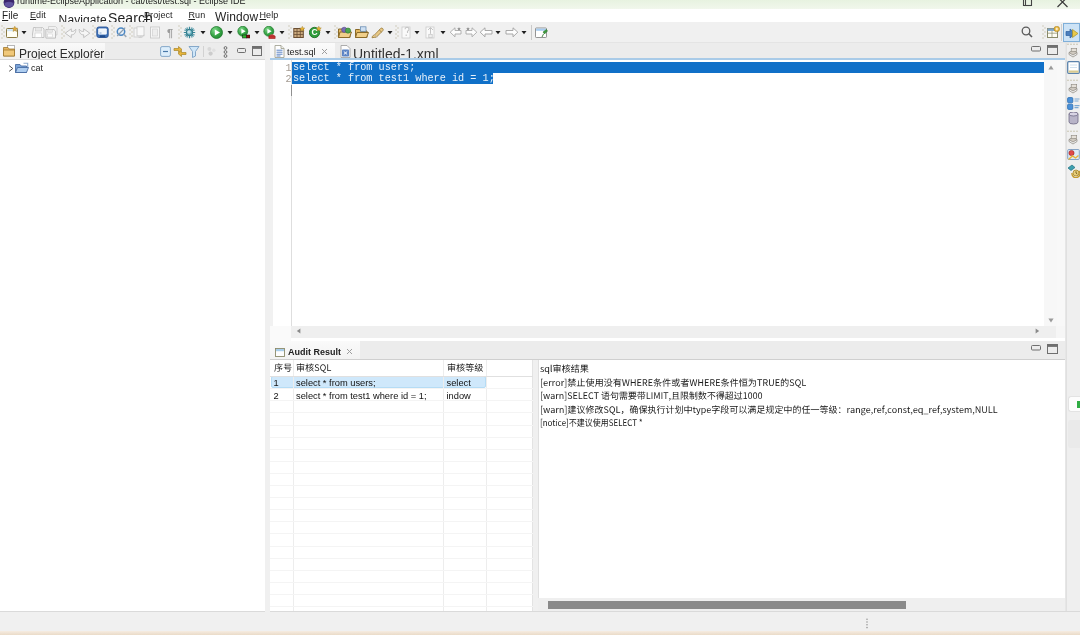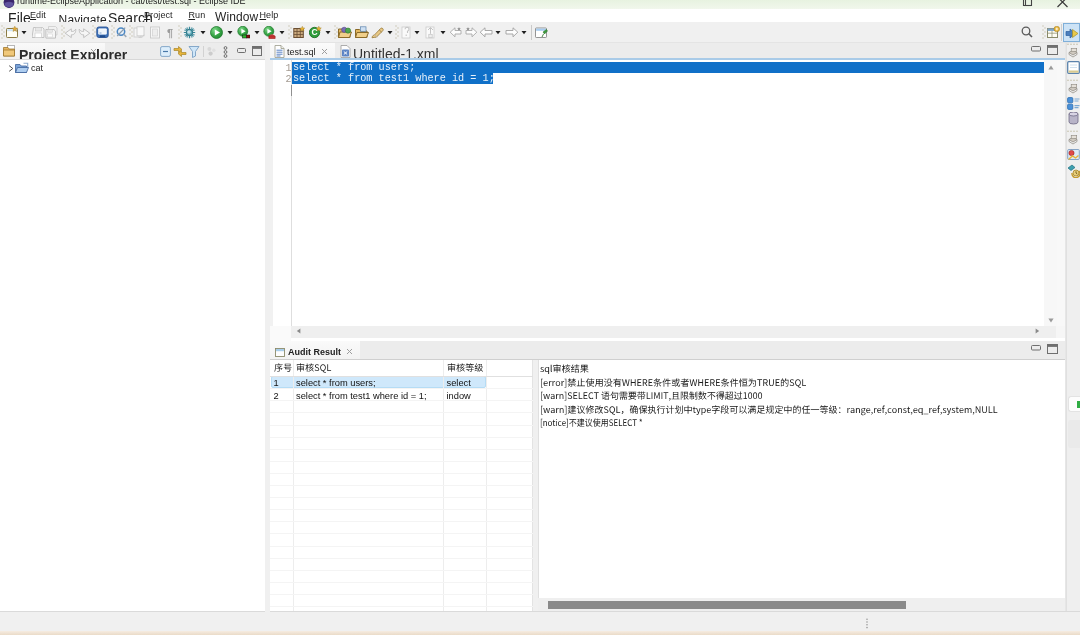--- a/index.html
+++ b/index.html
@@ -15,21 +15,21 @@
     </svg>
 <div class="abs" style="left:17px;top:-4px;width:600px;height:12px;overflow:hidden;font-size:9px;color:#1b1b1b">runtime-EclipseApplication - cat/test/test.sql - Eclipse IDE</div>
 <svg class="abs" style="left:1021px;top:0;width:14px;height:8px" viewBox="0 0 14 8">
       <path d="M2.5 0 v-1 h8 v6.5 h-8 z M4.5 5.5 v-7" fill="none" stroke="#444" stroke-width="1.1"></path>
       <path d="M2.7 5.5 h7.6" stroke="#444" stroke-width="1.1"></path>
     </svg>
 <svg class="abs" style="left:1056px;top:0;width:14px;height:8px" viewBox="0 0 14 8">
       <path d="M1.5 -3 l10 10 M11.5 -3 l-10 10" stroke="#3a3a3a" stroke-width="1.2"></path>
     </svg>
 <div class="abs" style="left:0;top:9px;width:1080px;height:13px;background:#fff"></div>
-<div class="abs" style="left:8px;top:10.2px;font-size:14px;color:#1f1f1f;letter-spacing:0.1px"><span style="text-decoration:underline">F</span>ile</div>
+<div class="abs" style="left:2px;top:10.2px;font-size:10px;color:#1f1f1f;letter-spacing:0.1px"><span style="text-decoration:underline">F</span>ile</div>
 <div class="abs" style="left:30px;top:10.2px;font-size:9px;color:#1f1f1f;letter-spacing:0.1px"><span style="text-decoration:underline">E</span>dit</div>
 <div class="abs" style="left:58.6px;top:13px;font-size:12px;color:#1f1f1f;letter-spacing:0.1px"><span style="text-decoration:underline">N</span>avigate</div>
 <div class="abs" style="left:108px;top:10.2px;font-size:14px;color:#1f1f1f;letter-spacing:0.1px">Se<span style="text-decoration:underline">a</span>rch</div>
 <div class="abs" style="left:144px;top:10.2px;font-size:9px;color:#1f1f1f;letter-spacing:0.1px"><span style="text-decoration:underline">P</span>roject</div>
 <div class="abs" style="left:188.5px;top:10.2px;font-size:9px;color:#1f1f1f;letter-spacing:0.1px"><span style="text-decoration:underline">R</span>un</div>
 <div class="abs" style="left:215px;top:10.2px;font-size:12px;color:#1f1f1f;letter-spacing:0.1px"><span style="text-decoration:underline">W</span>indow</div>
 <div class="abs" style="left:259.5px;top:10.2px;font-size:9px;color:#1f1f1f;letter-spacing:0.1px"><span style="text-decoration:underline">H</span>elp</div>
 <div class="abs" style="left:0;top:22px;width:1080px;height:20px;background:#f0f0f0"></div>
 <div class="abs" style="left:0;top:42px;width:1080px;height:1px;background:#e4e4e4"></div>
 <svg class="abs" style="left:1px;top:25px;width:4px;height:15px" viewBox="0 0 4 15">
@@ -324,21 +324,21 @@
       <path d="M1 4.5 h4 v-2.5 l3 2.5 v4 l-3 2.5 v-2.5 h-4z" fill="#4a7ebd" stroke="#2d5f9e" stroke-width="0.7"></path>
       <path d="M7.5 2.5 L13 6.5 7.5 10.5z" fill="#e8c84a" stroke="#a8902a" stroke-width="0.7"></path>
     </svg>
 <div class="abs" style="left:0;top:43px;width:1080px;height:16.5px;background:#ececec"></div>
 <div class="abs" style="left:0;top:43px;width:105px;height:16.5px;background:linear-gradient(#f9f9f9,#f1f1f1)"></div>
 <svg class="abs" style="left:3px;top:45px;width:13px;height:12px" viewBox="0 0 13 12">
       <rect x="4.5" y="0.5" width="7" height="8" fill="#fff" stroke="#9a9a9a" stroke-width="0.7"></rect>
       <path d="M0.5 2.5 h4.5 l1.2 1.5 h5.3 v7 h-11z" fill="#e8b45c" stroke="#a07830" stroke-width="0.8"></path>
       <path d="M0.5 5 h11 v6 h-11z" fill="#f0c87a" stroke="#a07830" stroke-width="0.8"></path>
     </svg>
-<div class="abs" style="left:19px;top:46.6px;font-size:14px;font-weight:bold;color:#2b2b2b">Project Explorer</div>
+<div class="abs" style="left:19px;top:46.6px;font-size:12px;font-weight:normal;color:#2b2b2b">Project Explorer</div>
 <svg class="abs" style="left:90px;top:47.5px;width:7px;height:7px" viewBox="0 0 7 7">
       <path d="M1 1 l5 5 M6 1 l-5 5" stroke="#9d9d9d" stroke-width="1"></path>
     </svg>
 <svg class="abs" style="left:160px;top:46px;width:11px;height:11px" viewBox="0 0 11 11">
       <rect x="0.6" y="0.6" width="9.8" height="9.8" rx="1.5" fill="#ddeefb" stroke="#7aa0c4" stroke-width="0.9"></rect>
       <path d="M3 5.5 h5" stroke="#4a79a8" stroke-width="1.2"></path>
     </svg>
 <svg class="abs" style="left:173px;top:45px;width:14px;height:13px" viewBox="0 0 14 13">
       <path d="M5.5 1.5 L9 4.5 5.5 7.5 v-2 H1 v-2 h4.5z" fill="#e8b437" stroke="#a8852a" stroke-width="0.7"></path>
       <path d="M8.5 5.5 L5 8.5 8.5 11.5 v-2 H13 v-2 H8.5z" fill="#e8b437" stroke="#a8852a" stroke-width="0.7"></path>

